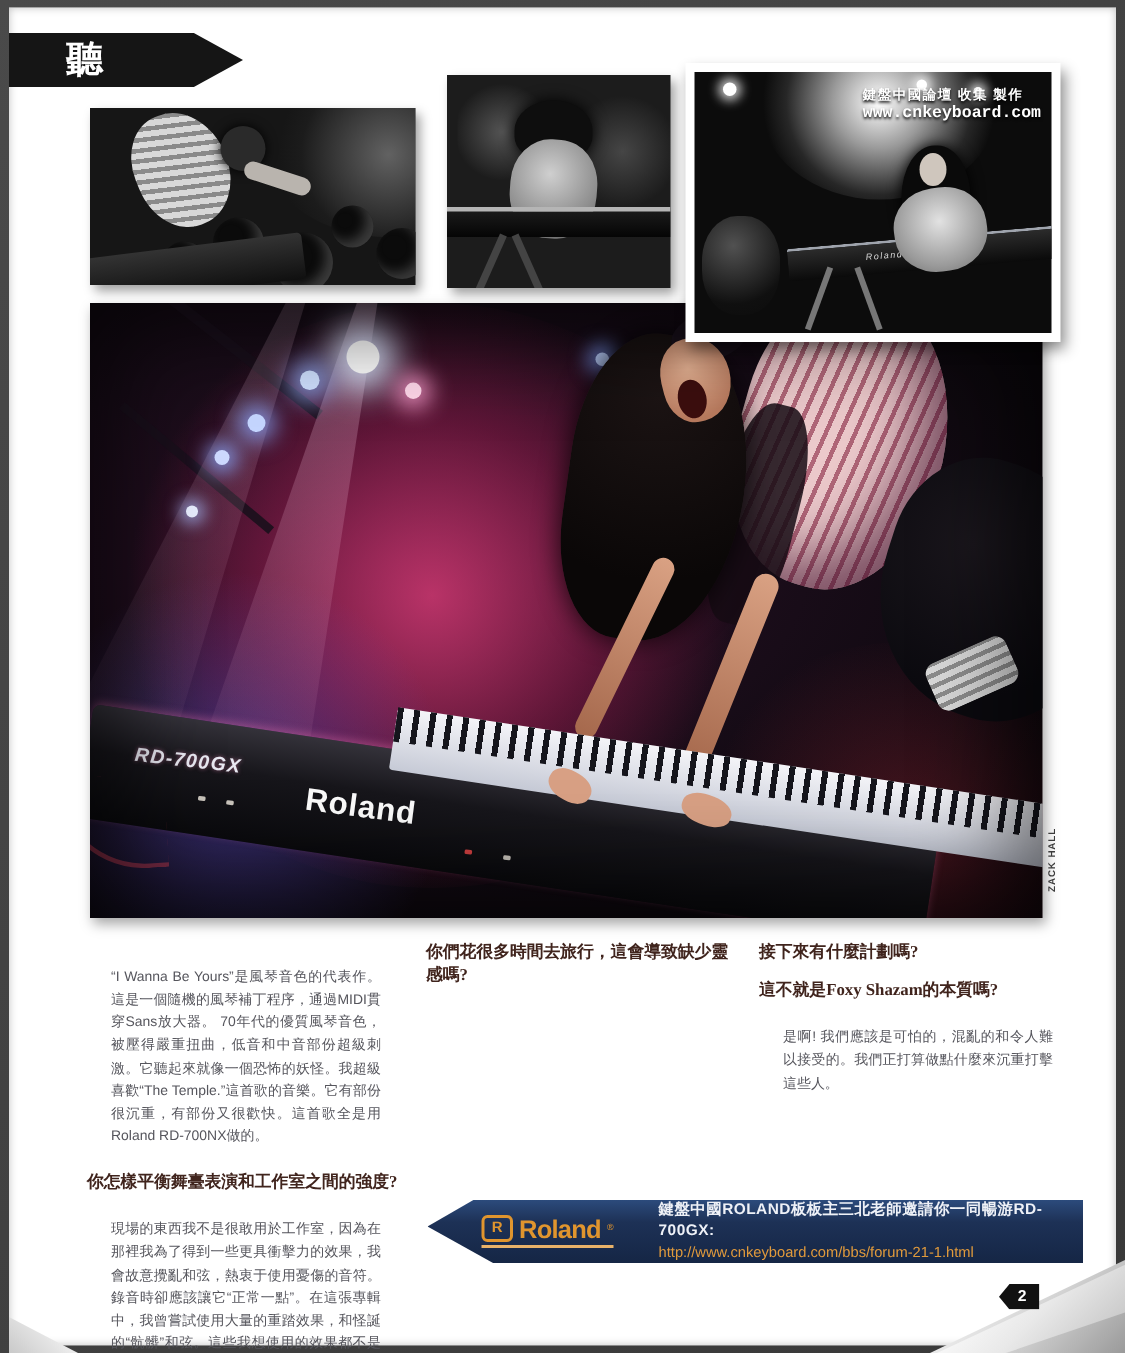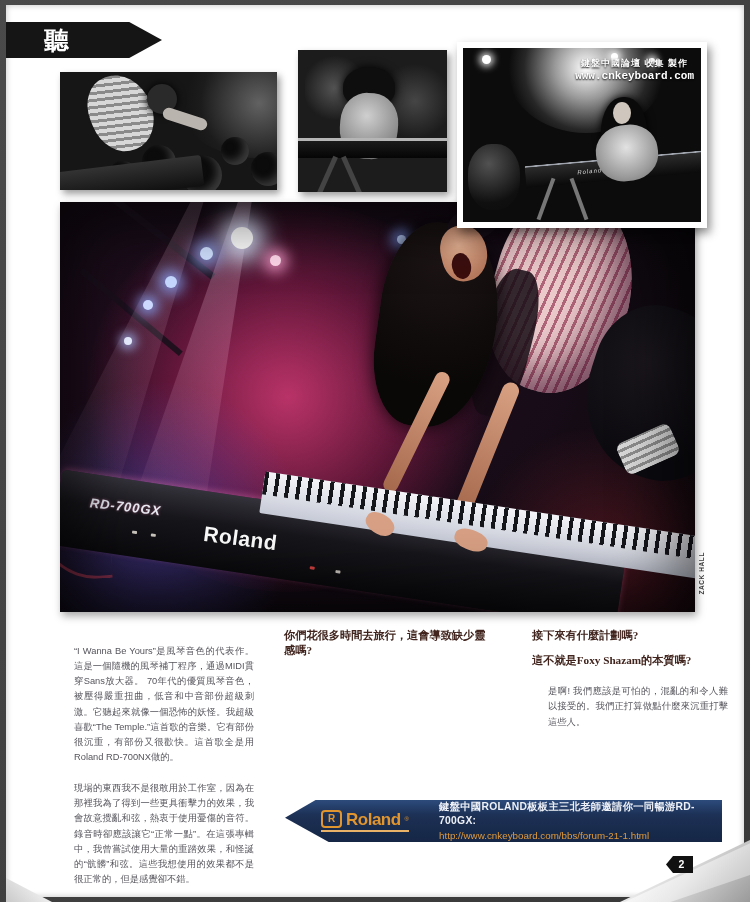--- a/index.html
+++ b/index.html
@@ -61,21 +61,21 @@
   .p3-shirt{left:56%;top:44%;width:62px;height:56px;border-radius:46%;
     background:radial-gradient(circle at 50% 40%,#e2e2e2,#9a9a9a 65%,#6b6b6b);transform:rotate(-8deg);}
   .p3-kb{left:26%;top:62%;width:176px;height:20px;background:linear-gradient(#2b2b2b,#0a0a0a);
     transform:rotate(-5deg);border-radius:2px;border-top:2px solid #9fa4ad;
     color:#d8d8d8;font-size:6px;font-style:italic;line-height:18px;padding-left:52px;letter-spacing:1px;}
   .p3-leg1{left:34%;top:74%;width:4px;height:44px;background:#777;transform:rotate(20deg);}
   .p3-leg2{left:48%;top:74%;width:4px;height:44px;background:#777;transform:rotate(-20deg);}
   .p3-drummer{left:2%;top:55%;width:52px;height:66px;border-radius:45%;
     background:radial-gradient(circle at 40% 30%,rgba(150,150,150,.5),rgba(30,30,30,.2) 70%,transparent);}
   .p3credit{
-    position:absolute;right:7px;top:9px;text-align:center;color:#fff;z-index:3;
+    position:absolute;right:7px;top:9px;text-align:left;color:#fff;z-index:3;
     text-shadow:0 1px 2px #000;line-height:1.35;
   }
   .p3credit .l1{font-size:9px;font-weight:bold;letter-spacing:1px;}
   .p3credit .l2{font-size:11px;font-weight:bold;font-family:Liberation Mono, monospace;}
   
   .main{
     position:absolute;left:60px;top:202px;width:635px;height:410px;overflow:hidden;
     background:radial-gradient(ellipse at 32% 42%,#2c0f26 0%,#180c18 45%,#0c080d 75%,#070509 100%);
     box-shadow:2px 4px 8px rgba(0,0,0,.35);z-index:2;
   }
@@ -128,21 +128,21 @@
     border-top:none;border-right:none;border-radius:0 0 0 60px;transform:rotate(-12deg);}
   .vignette{left:0;top:0;width:100%;height:100%;box-shadow:inset 0 0 60px 20px rgba(0,0,0,.55);}
   
   .credit{
     position:absolute;left:698px;top:552px;color:#3c3c3c;font-size:6.5px;letter-spacing:.6px;
     writing-mode:vertical-rl;transform:rotate(180deg);font-weight:bold;z-index:6;
   }
   
   .col{position:absolute;top:628px;width:212px;color:#55555c;font-size:9.3px;
        line-height:1.63;text-align:justify;}
-  .c1{left:58px;} .c2{left:284px;} .c3{left:532px;}
+  .c1{left:58px;} .c2{left:284px;} .c3{left:506px;}
   .qhead{
     font-family:"Liberation Serif","DejaVu Serif",serif;font-weight:bold;
     color:#40241d;font-size:11.2px;line-height:1.35;margin:9px 0 4px 0;text-align:left;
   }
   .c2 .qhead,.c3 .qhead{margin-top:0;}
   .col p{margin:16px;}
   
   .banner{
     position:absolute;left:285px;top:800px;width:437px;height:42px;z-index:7;
     background:linear-gradient(180deg,#2c4b7c 0%,#1d3156 35%,#152645 100%);
@@ -268,20 +268,21 @@
   </div>
   <div class="mp hand" style="left:48%;top:76%;transform:rotate(30deg);"></div>
   <div class="mp hand" style="left:62%;top:80%;transform:rotate(20deg);width:34px;"></div>
   <div class="mp vignette"></div>
 </div>
 
 <div class="credit">ZACK HALL</div>
 
 <div class="col c1">
   <p>“I Wanna Be Yours”是風琴音色的代表作。這是一個隨機的風琴補丁程序，通過MIDI貫穿Sans放大器。 70年代的優質風琴音色，被壓得嚴重扭曲，低音和中音部份超級刺激。它聽起來就像一個恐怖的妖怪。我超級喜歡“The Temple.”這首歌的音樂。它有部份很沉重，有部份又很歡快。這首歌全是用Roland RD-700NX做的。</p>
+  <div class="qhead">你怎樣平衡舞臺表演和工作室之間的強度?</div>
   <p>現場的東西我不是很敢用於工作室，因為在那裡我為了得到一些更具衝擊力的效果，我會故意攪亂和弦，熱衷于使用憂傷的音符。錄音時卻應該讓它“正常一點”。在這張專輯中，我曾嘗試使用大量的重踏效果，和怪誕的“骯髒”和弦。這些我想使用的效果都不是很正常的，但是感覺卻不錯。</p>
 </div>
 
 <div class="col c2">
   <div class="qhead">你們花很多時間去旅行，這會導致缺少靈感嗎?</div>
 </div>
 
 <div class="col c3">
   <div class="qhead">接下來有什麼計劃嗎?</div>
   <div class="qhead" style="margin-top:10px;">這不就是Foxy Shazam的本質嗎?</div>

